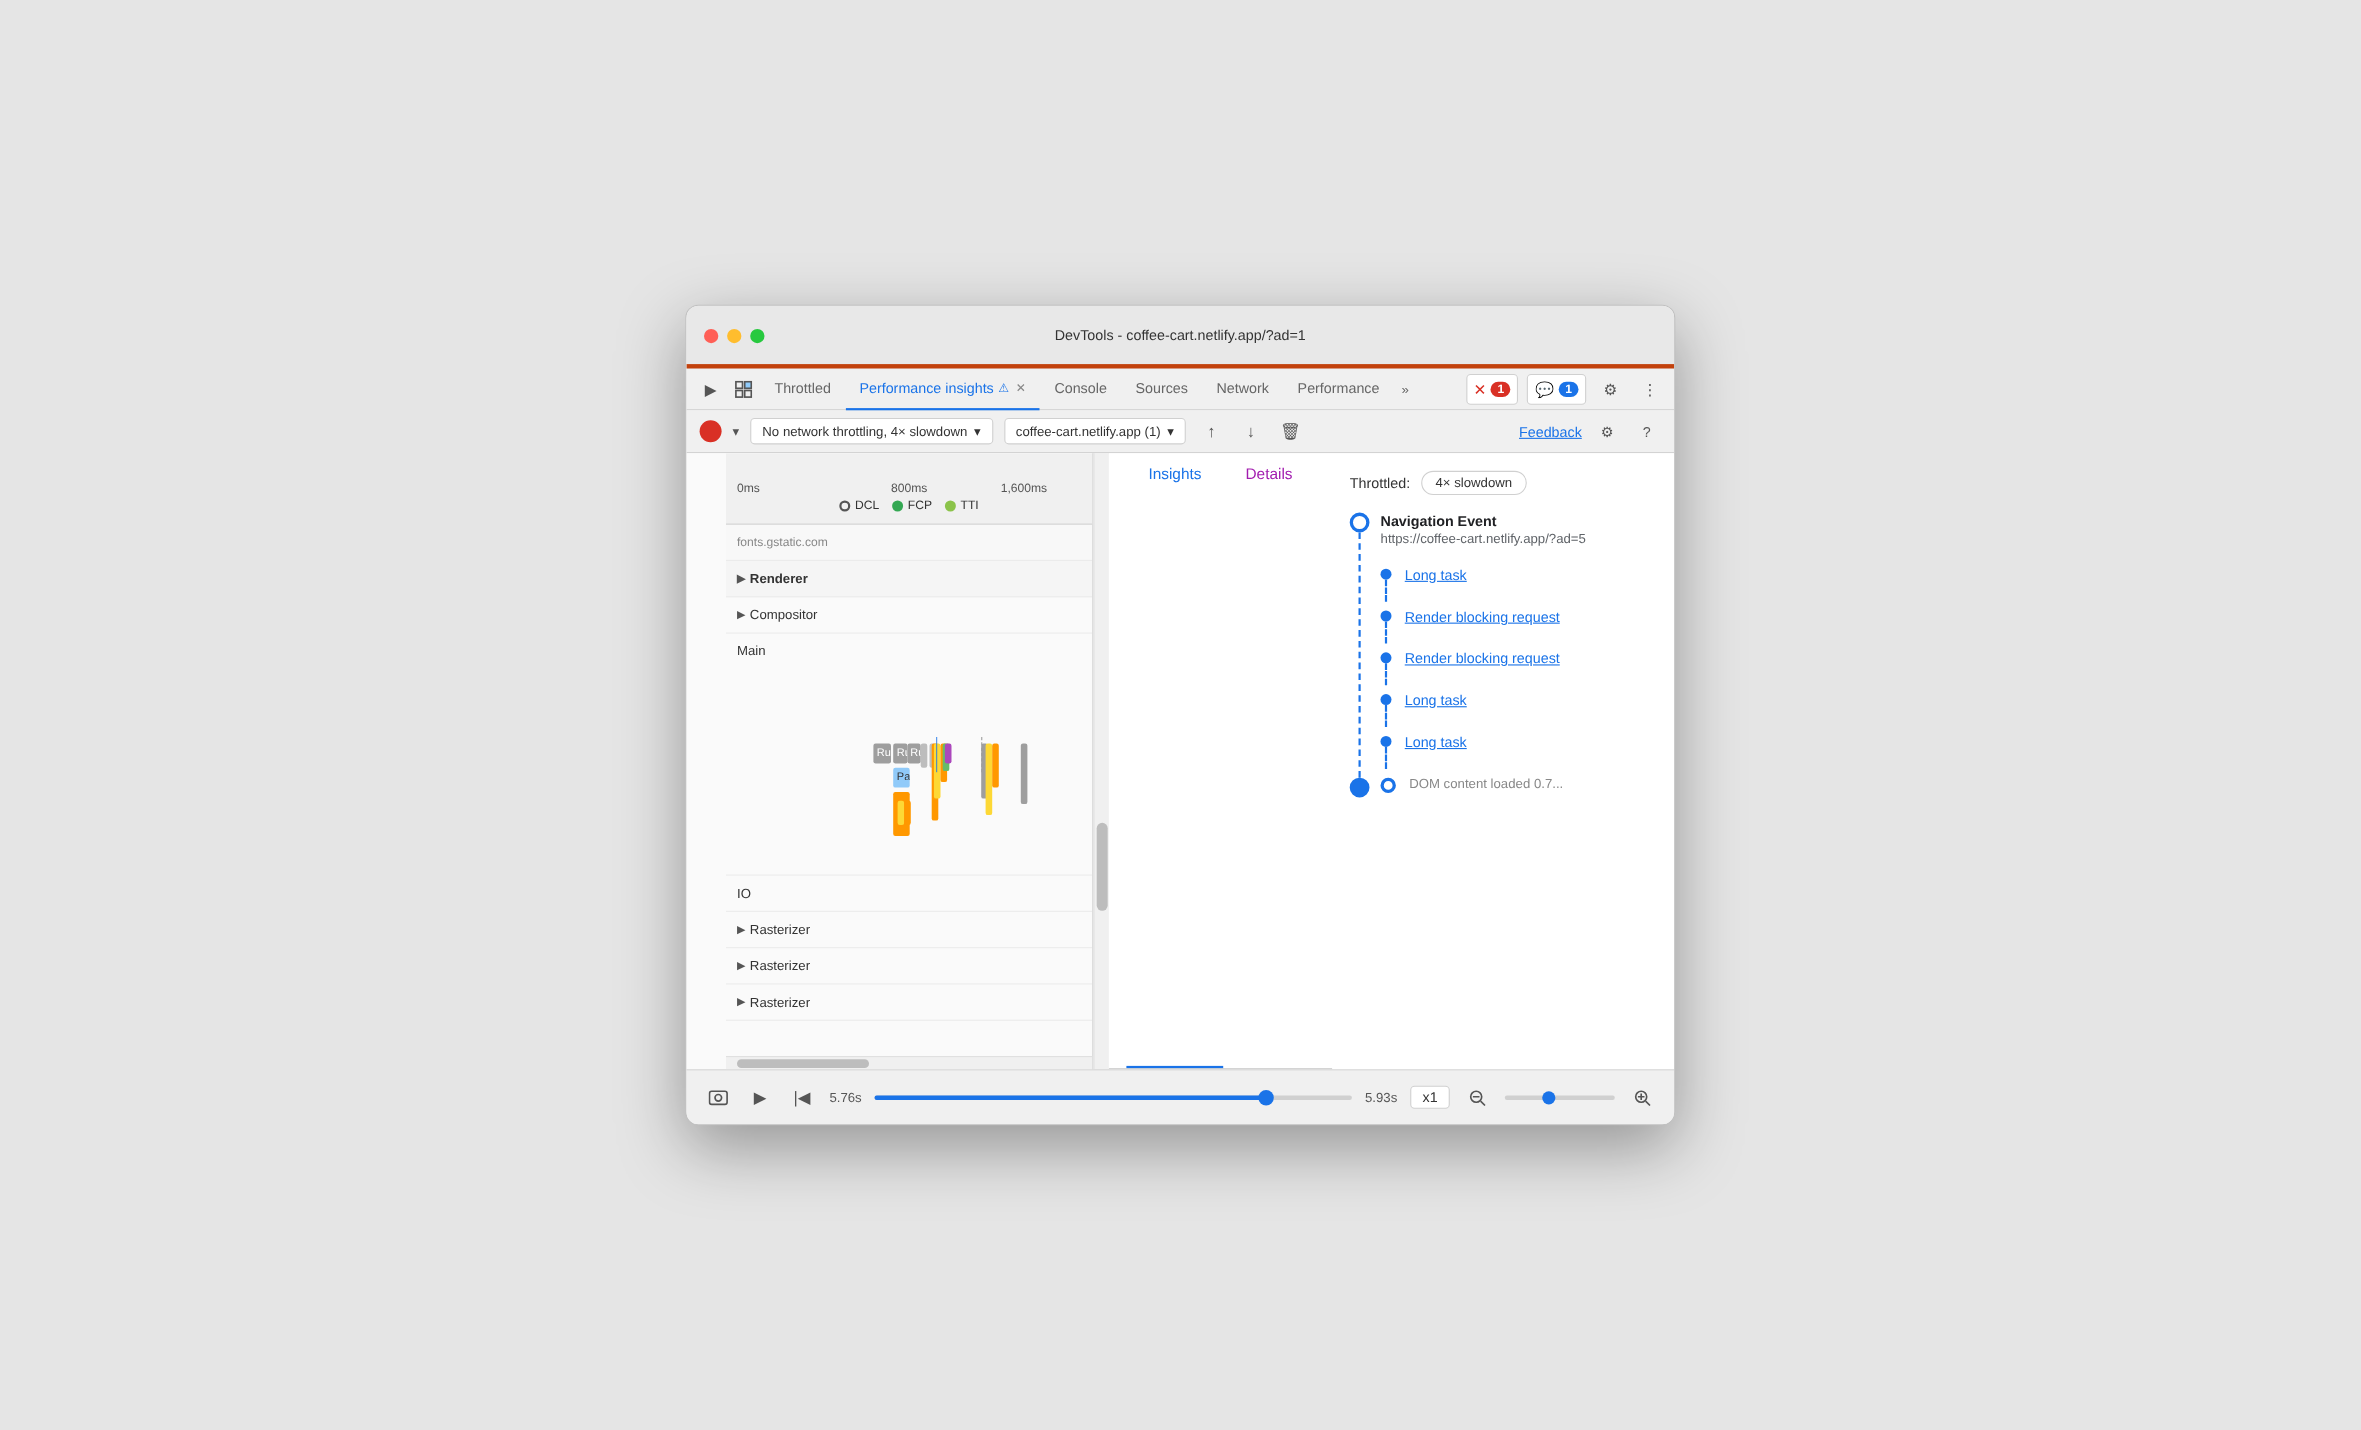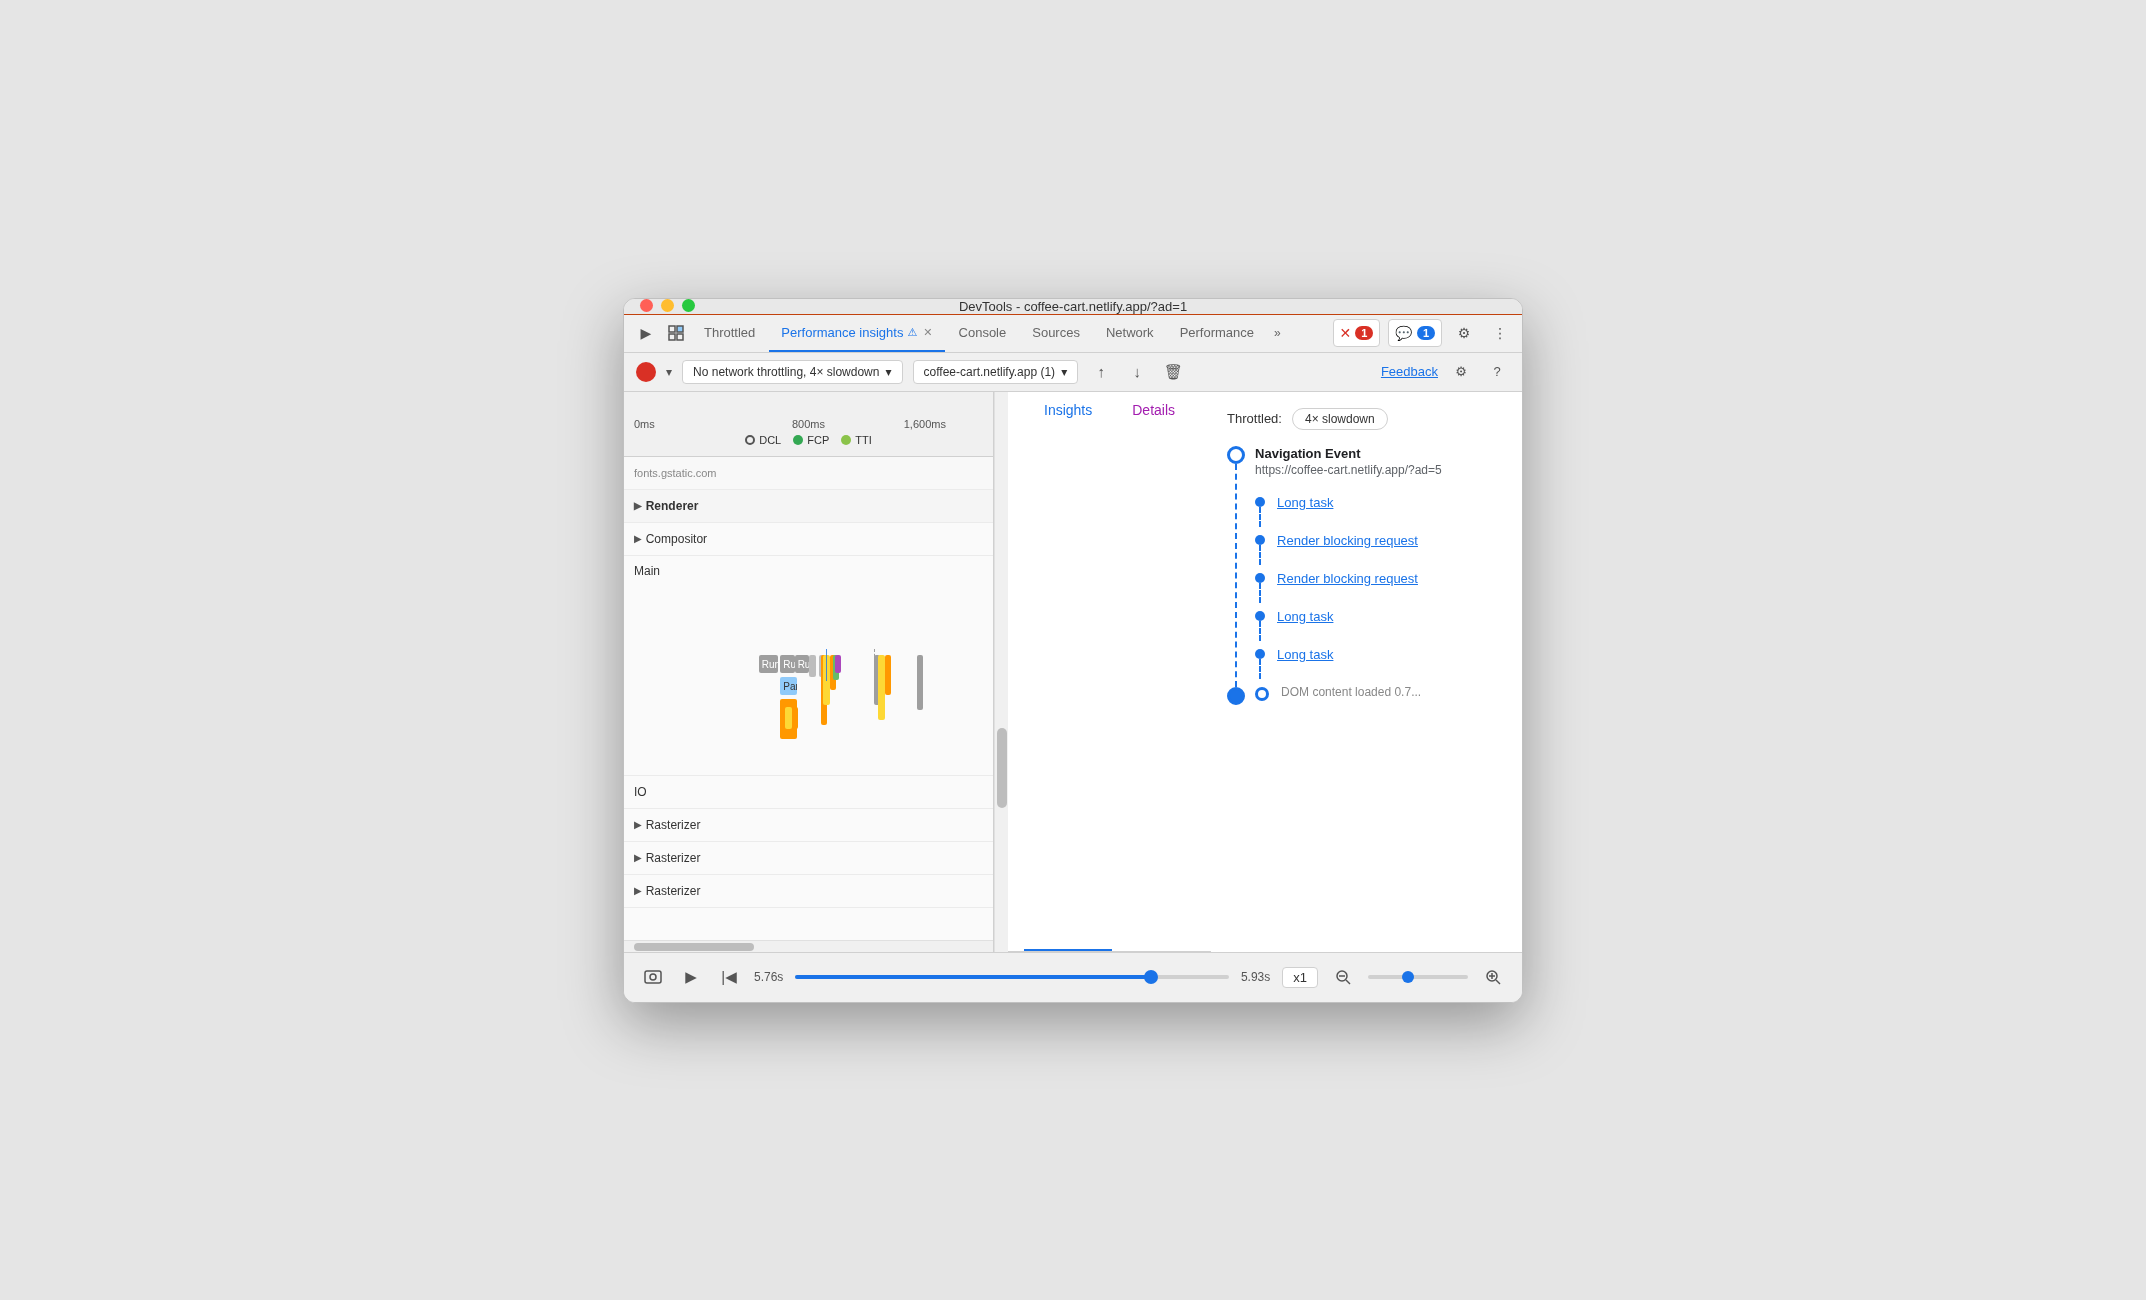--- a/index.html
+++ b/index.html
@@ -15,25 +15,25 @@
     .window {
       width: 900px;
       background: #f5f5f5;
       border-radius: 12px;
       box-shadow: 0 20px 60px rgba(0,0,0,0.35);
       overflow: hidden;
       border: 1px solid #c0c0c0;
     }
     .title-bar {
       background: #e8e8e8;
-      padding: 0 16px;
-      display: flex;
-      align-items: flex-start;
+      padding: 19px 16px;
+      display: flex;
+      align-items: flex-end;
       justify-content: center;
-      border-bottom: 1px solid #c2410c;
+      border-bottom: 4px solid #c2410c;
       position: relative;
     }
     .window-controls {
       position: absolute;
       left: 16px;
       display: flex;
       gap: 8px;
     }
     .control-btn {
       width: 13px;
@@ -193,20 +193,21 @@
       display: flex;
       height: 560px;
     }
     .left-panel {
       width: 370px;
       border-right: 1px solid #d0d0d0;
       display: flex;
       flex-direction: column;
       background: #fafafa;
       overflow: hidden;
+      padding-left: 36px;
     }
     .timeline-header {
       background: #f0f0f0;
       border-bottom: 1px solid #d0d0d0;
       height: 65px;
       display: flex;
       flex-direction: column;
       justify-content: flex-end;
       padding-bottom: 6px;
     }

